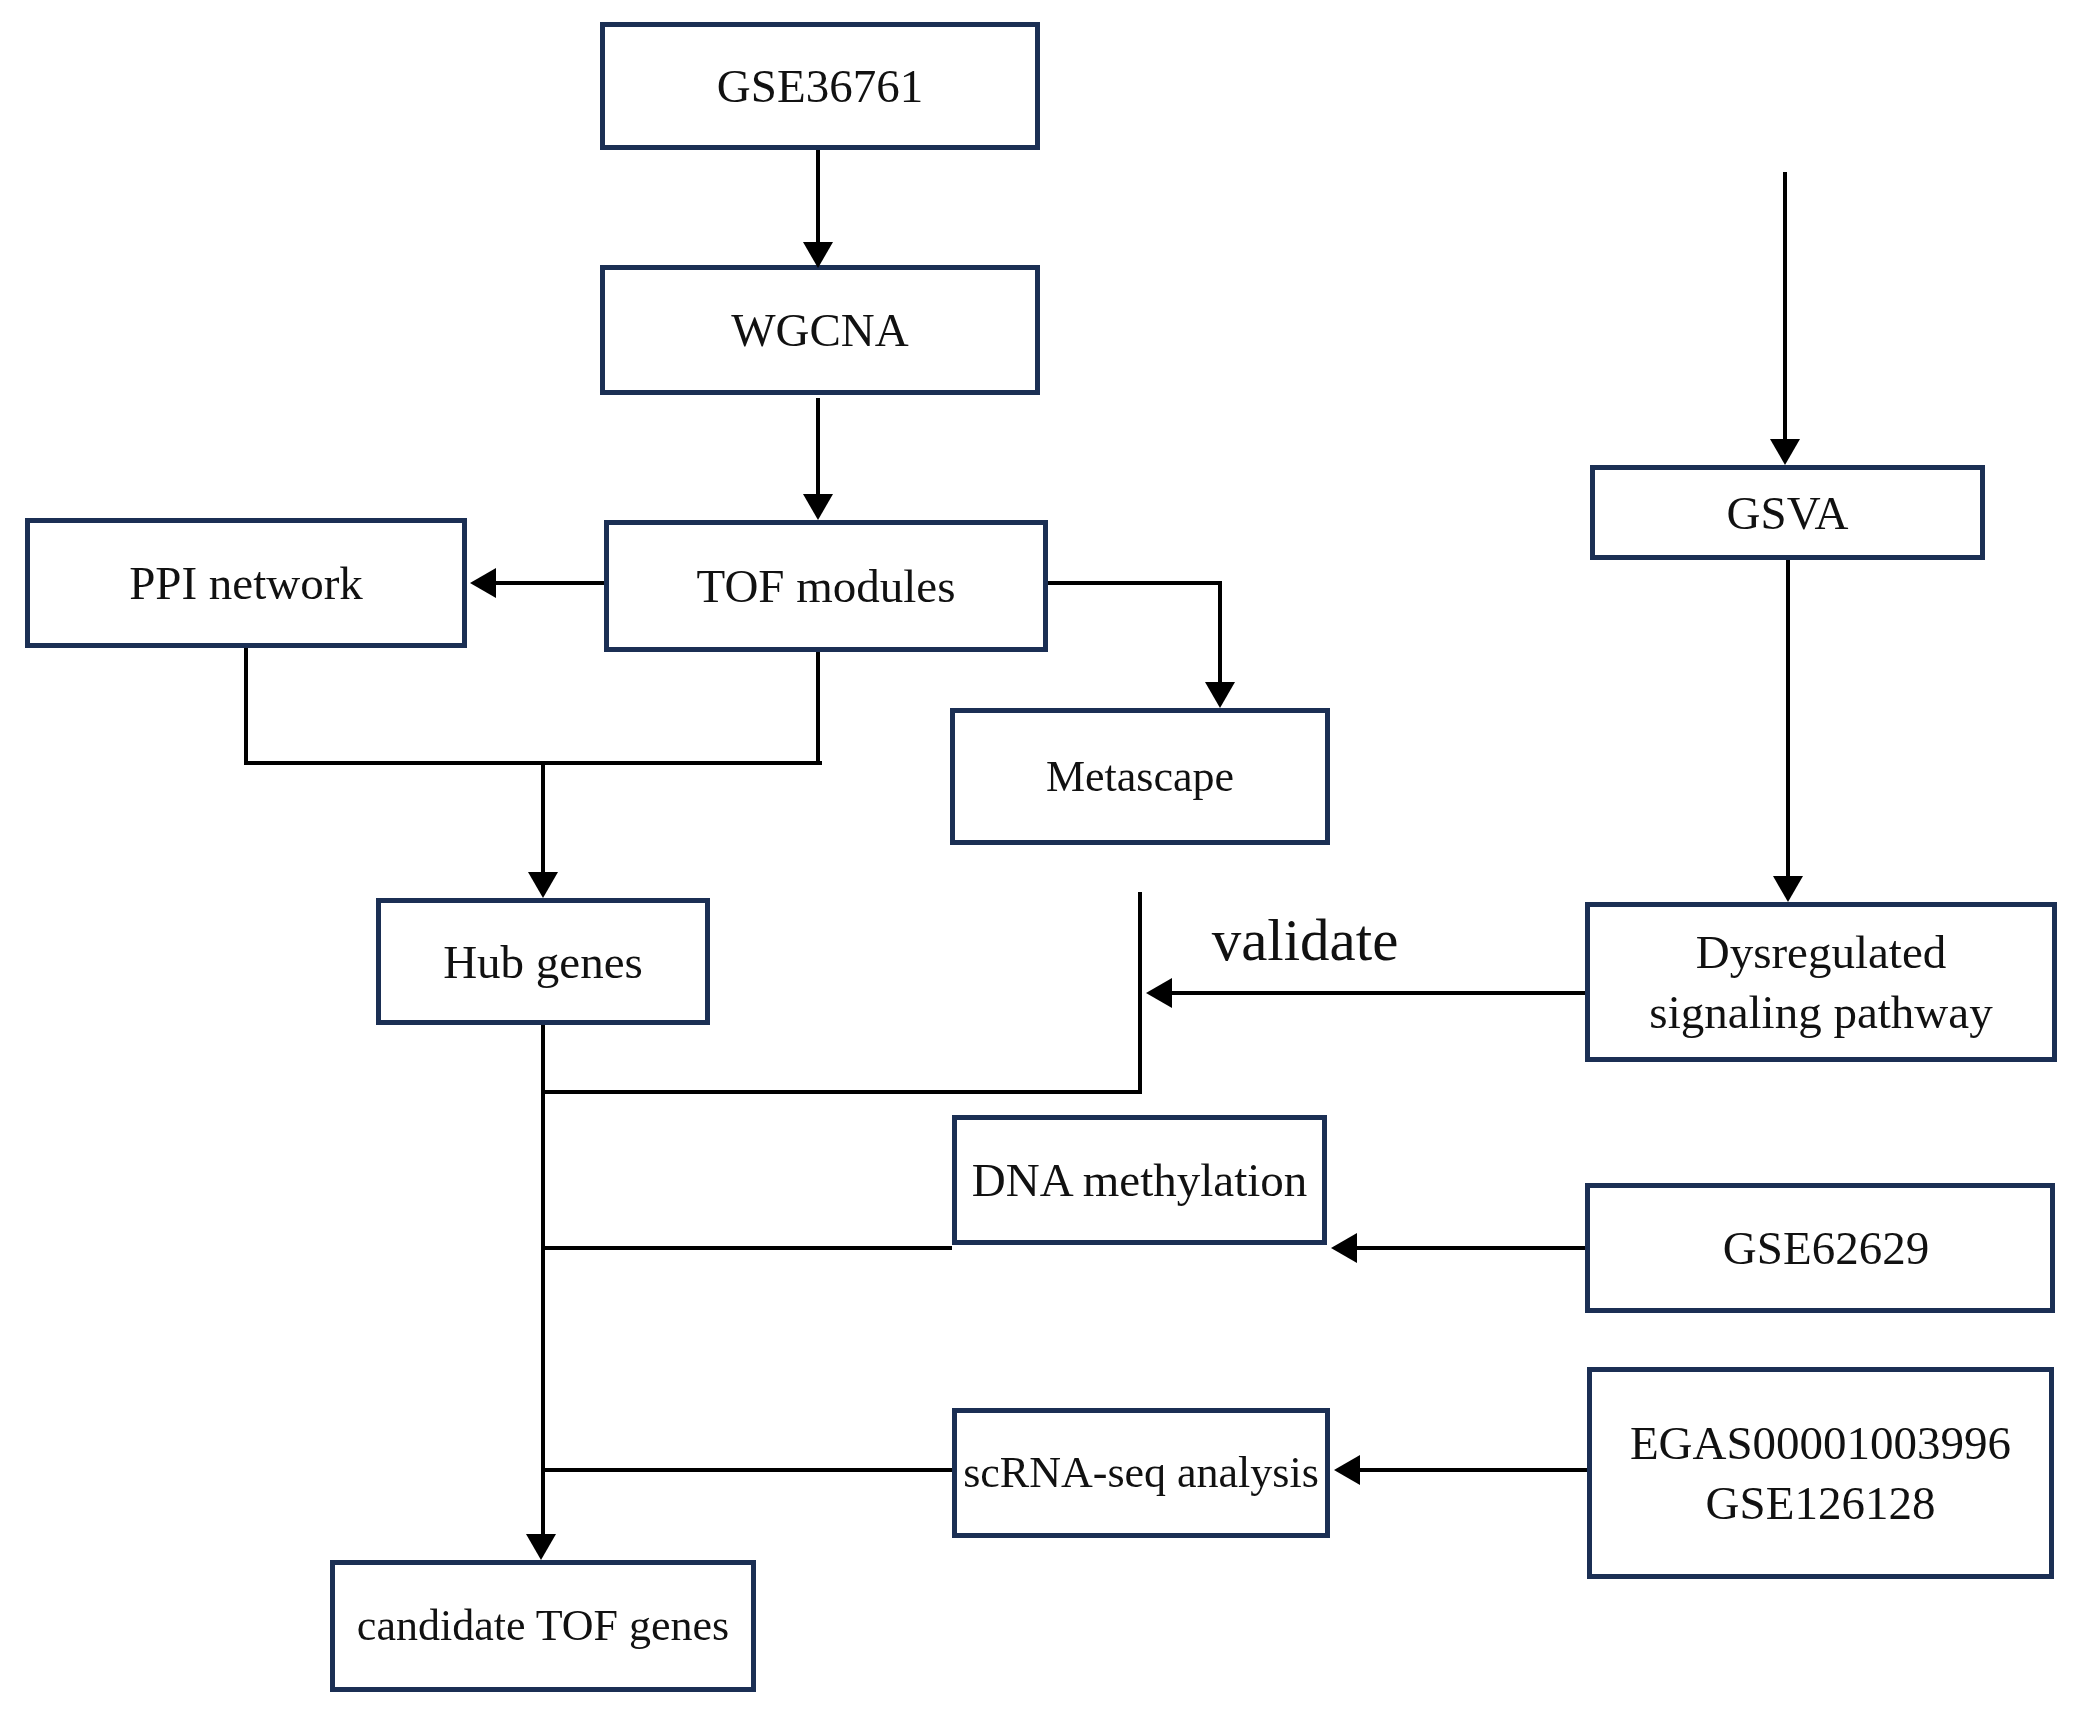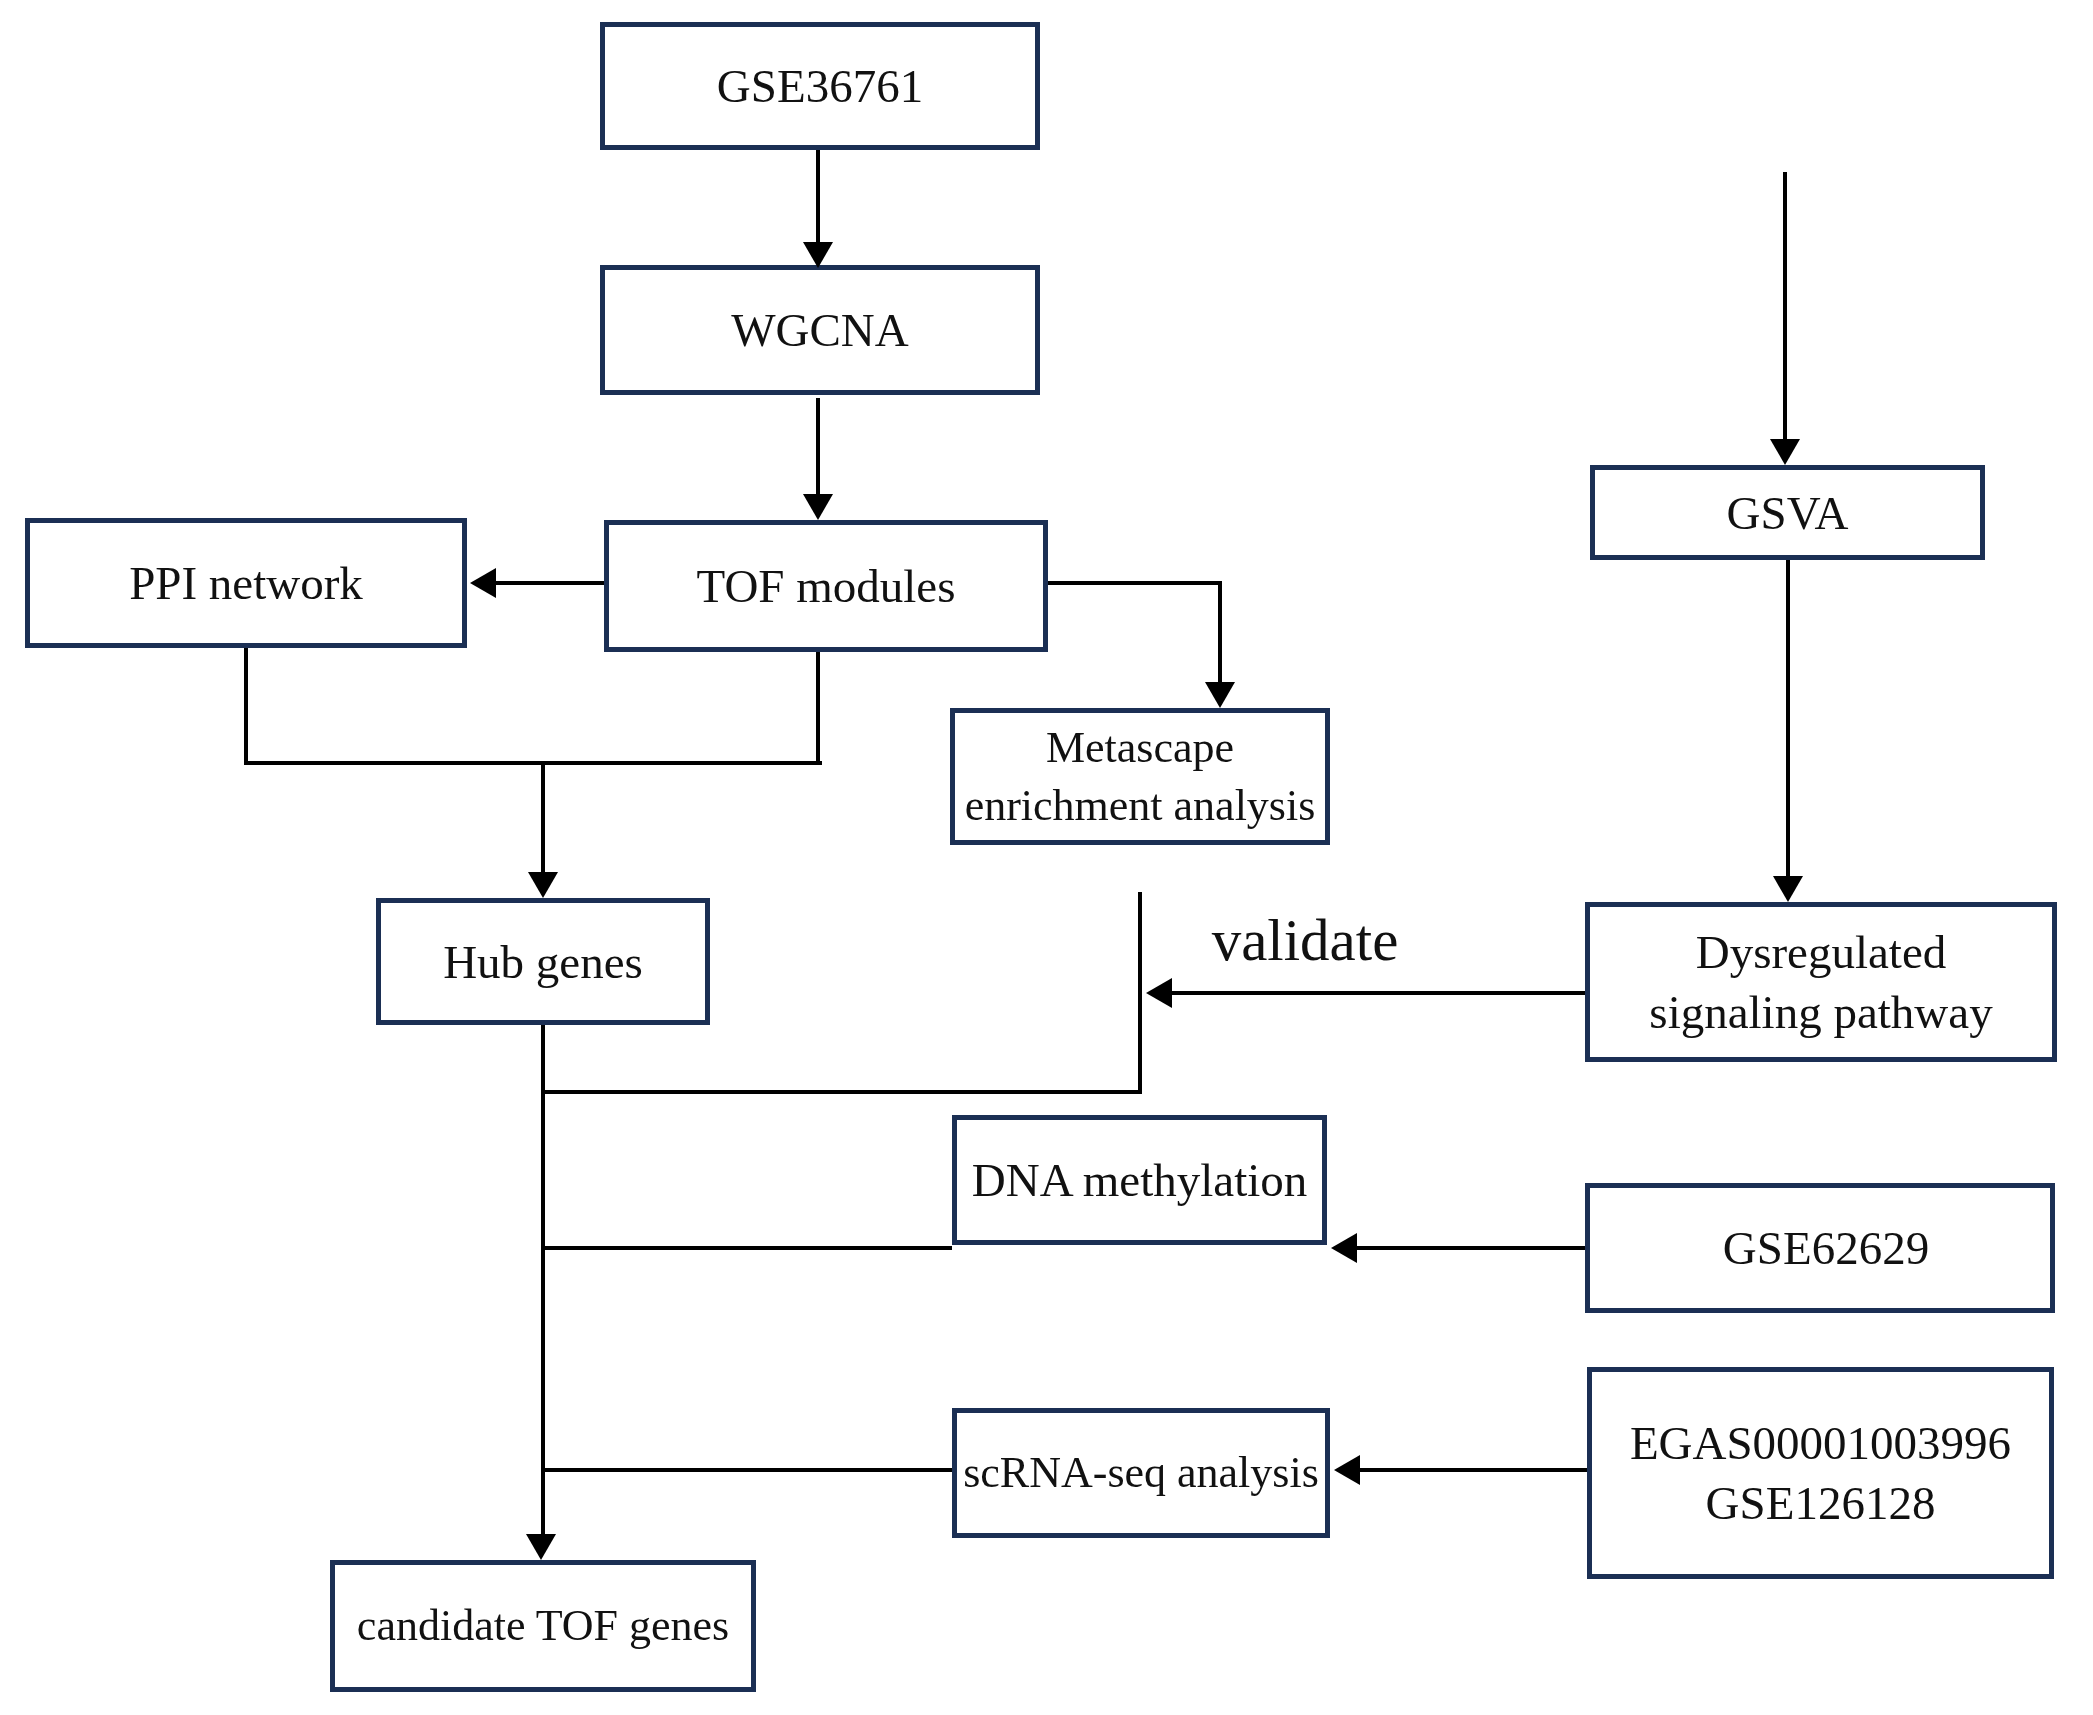--- a/index.html
+++ b/index.html
@@ -65,21 +65,20 @@
   <div class="box" style="left:604px;top:520px;width:444px;height:132px;">
     <span>TOF modules</span>
   </div>
 
   <div class="box" style="left:25px;top:518px;width:442px;height:130px;">
     <span>PPI network</span>
   </div>
 
   <div class="box small" style="left:950px;top:708px;width:380px;height:137px;">
     <span>Metascape</span>
-    <span>enrichment analysis</span>
   </div>
 
   <div class="box" style="left:376px;top:898px;width:334px;height:127px;">
     <span>Hub genes</span>
   </div>
 
   <div class="box small" style="left:330px;top:1560px;width:426px;height:132px;">
     <span>candidate TOF genes</span>
   </div>
 

